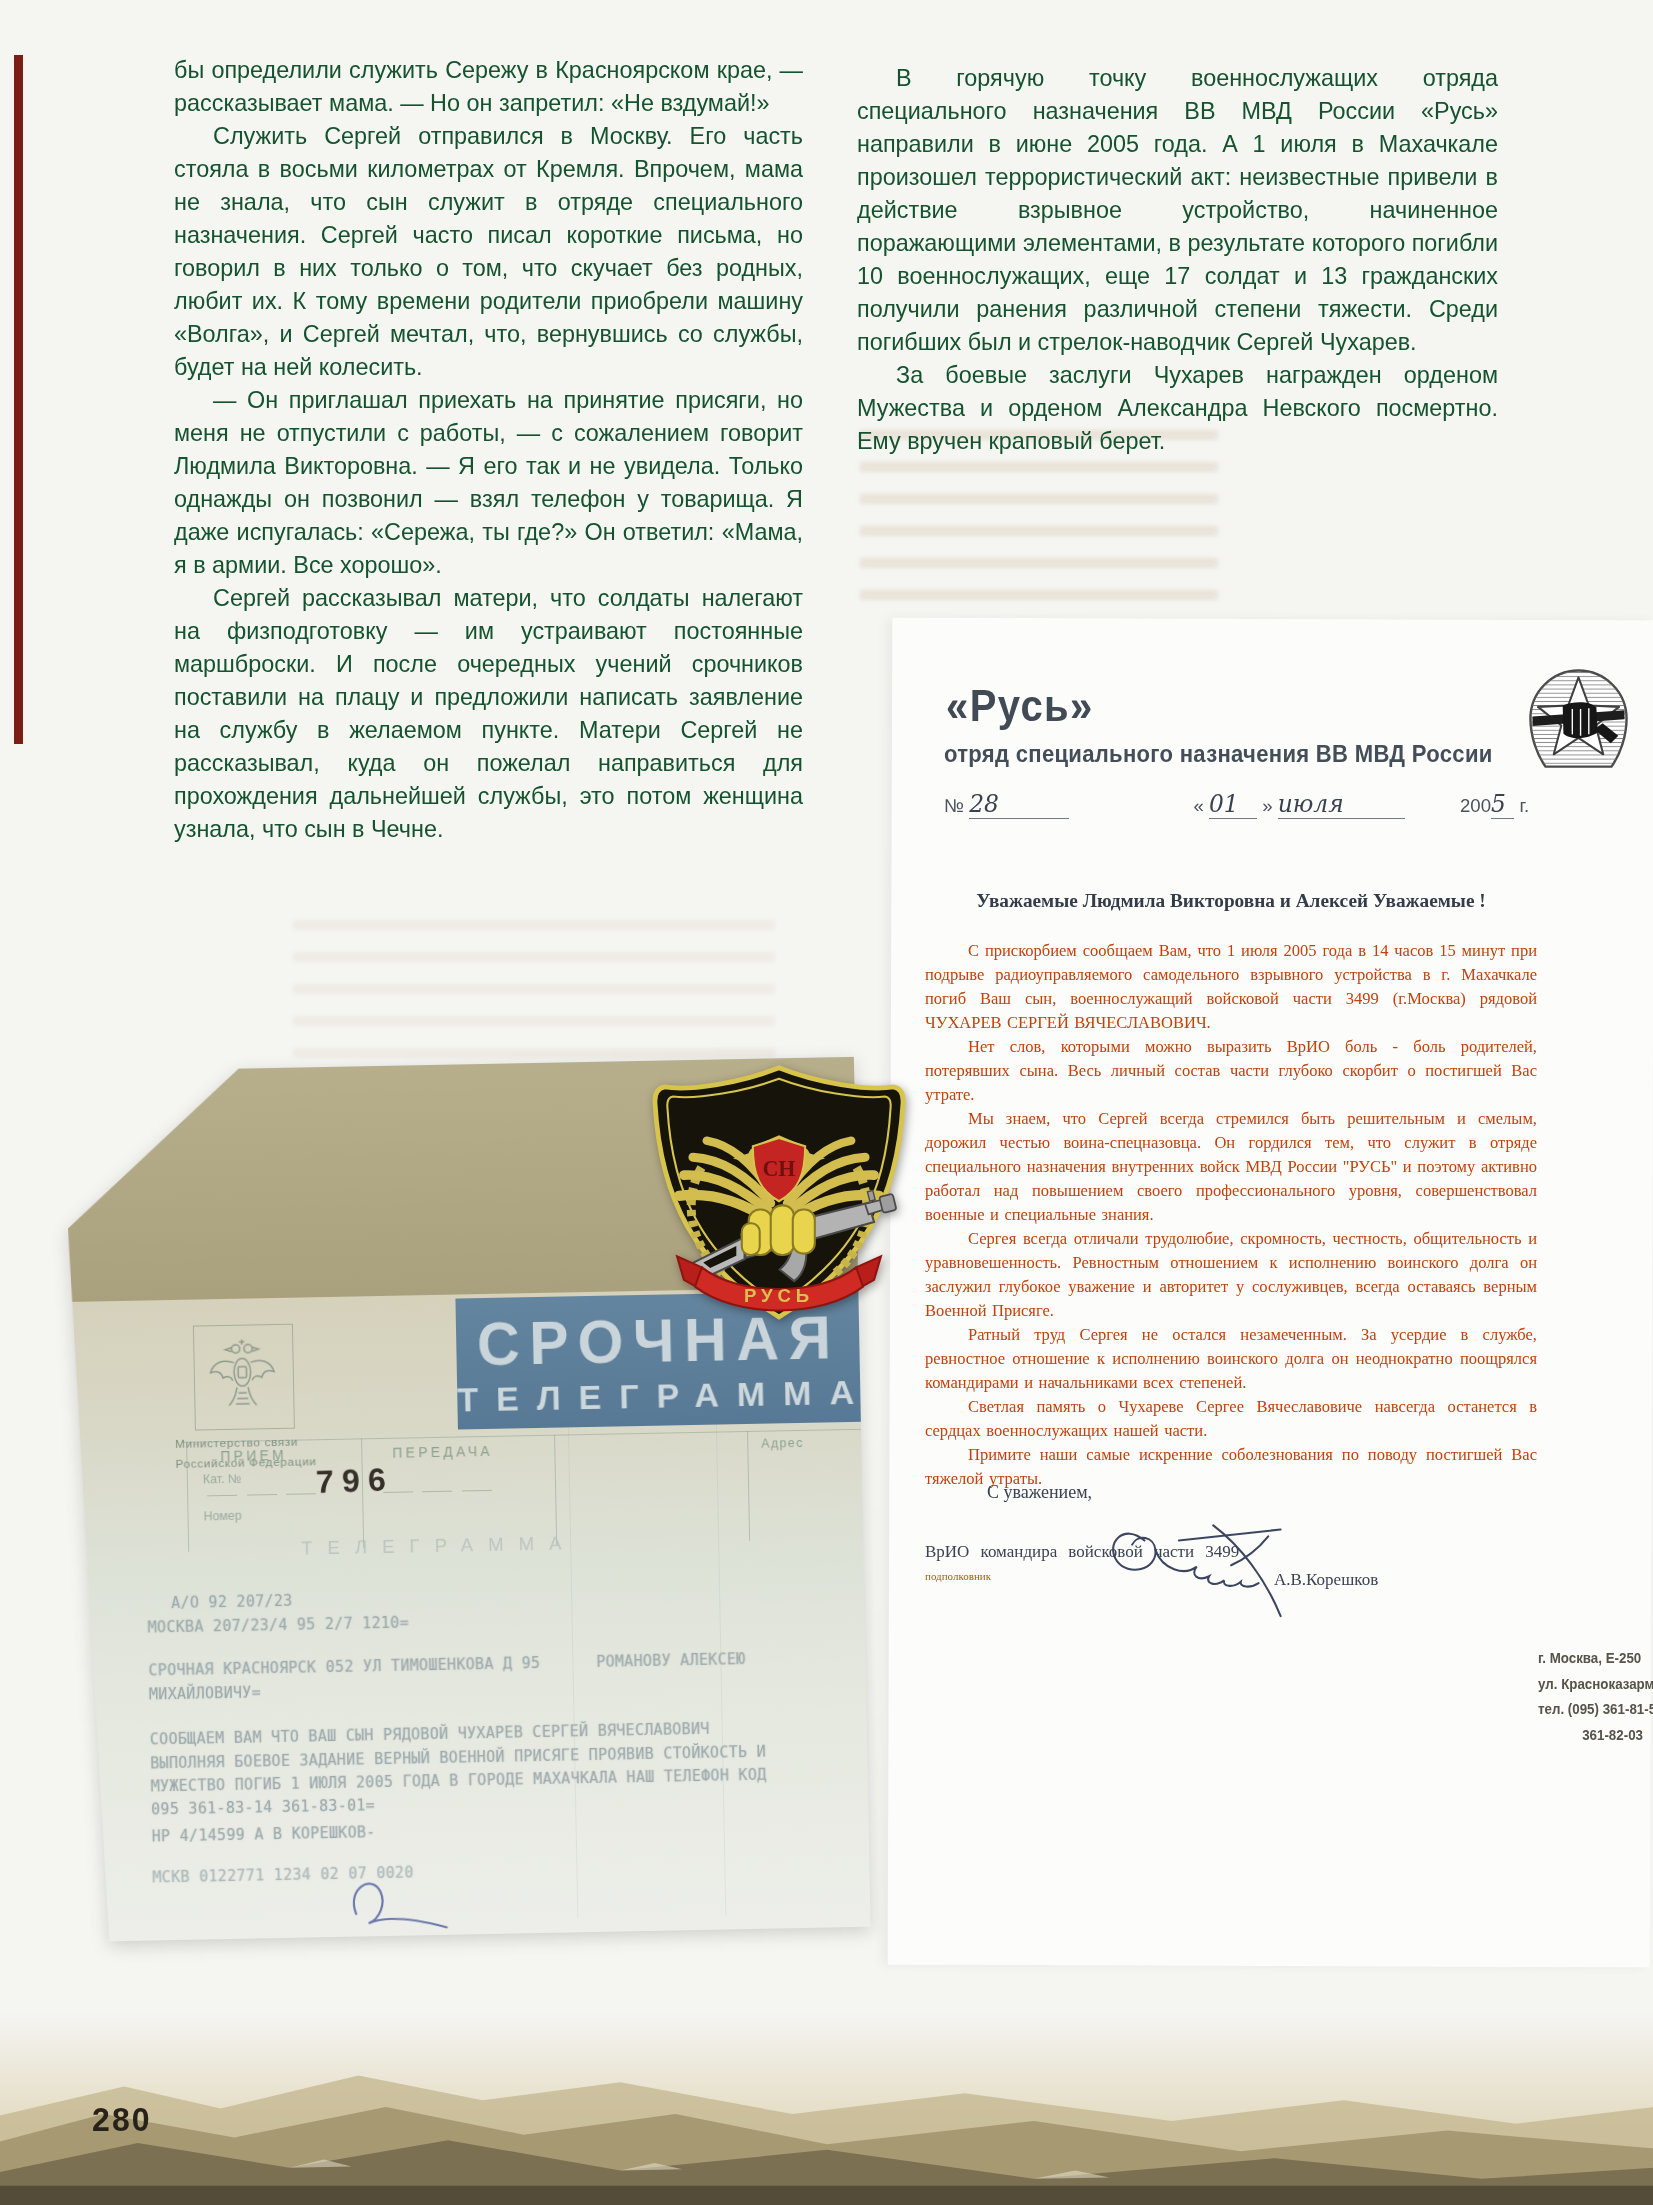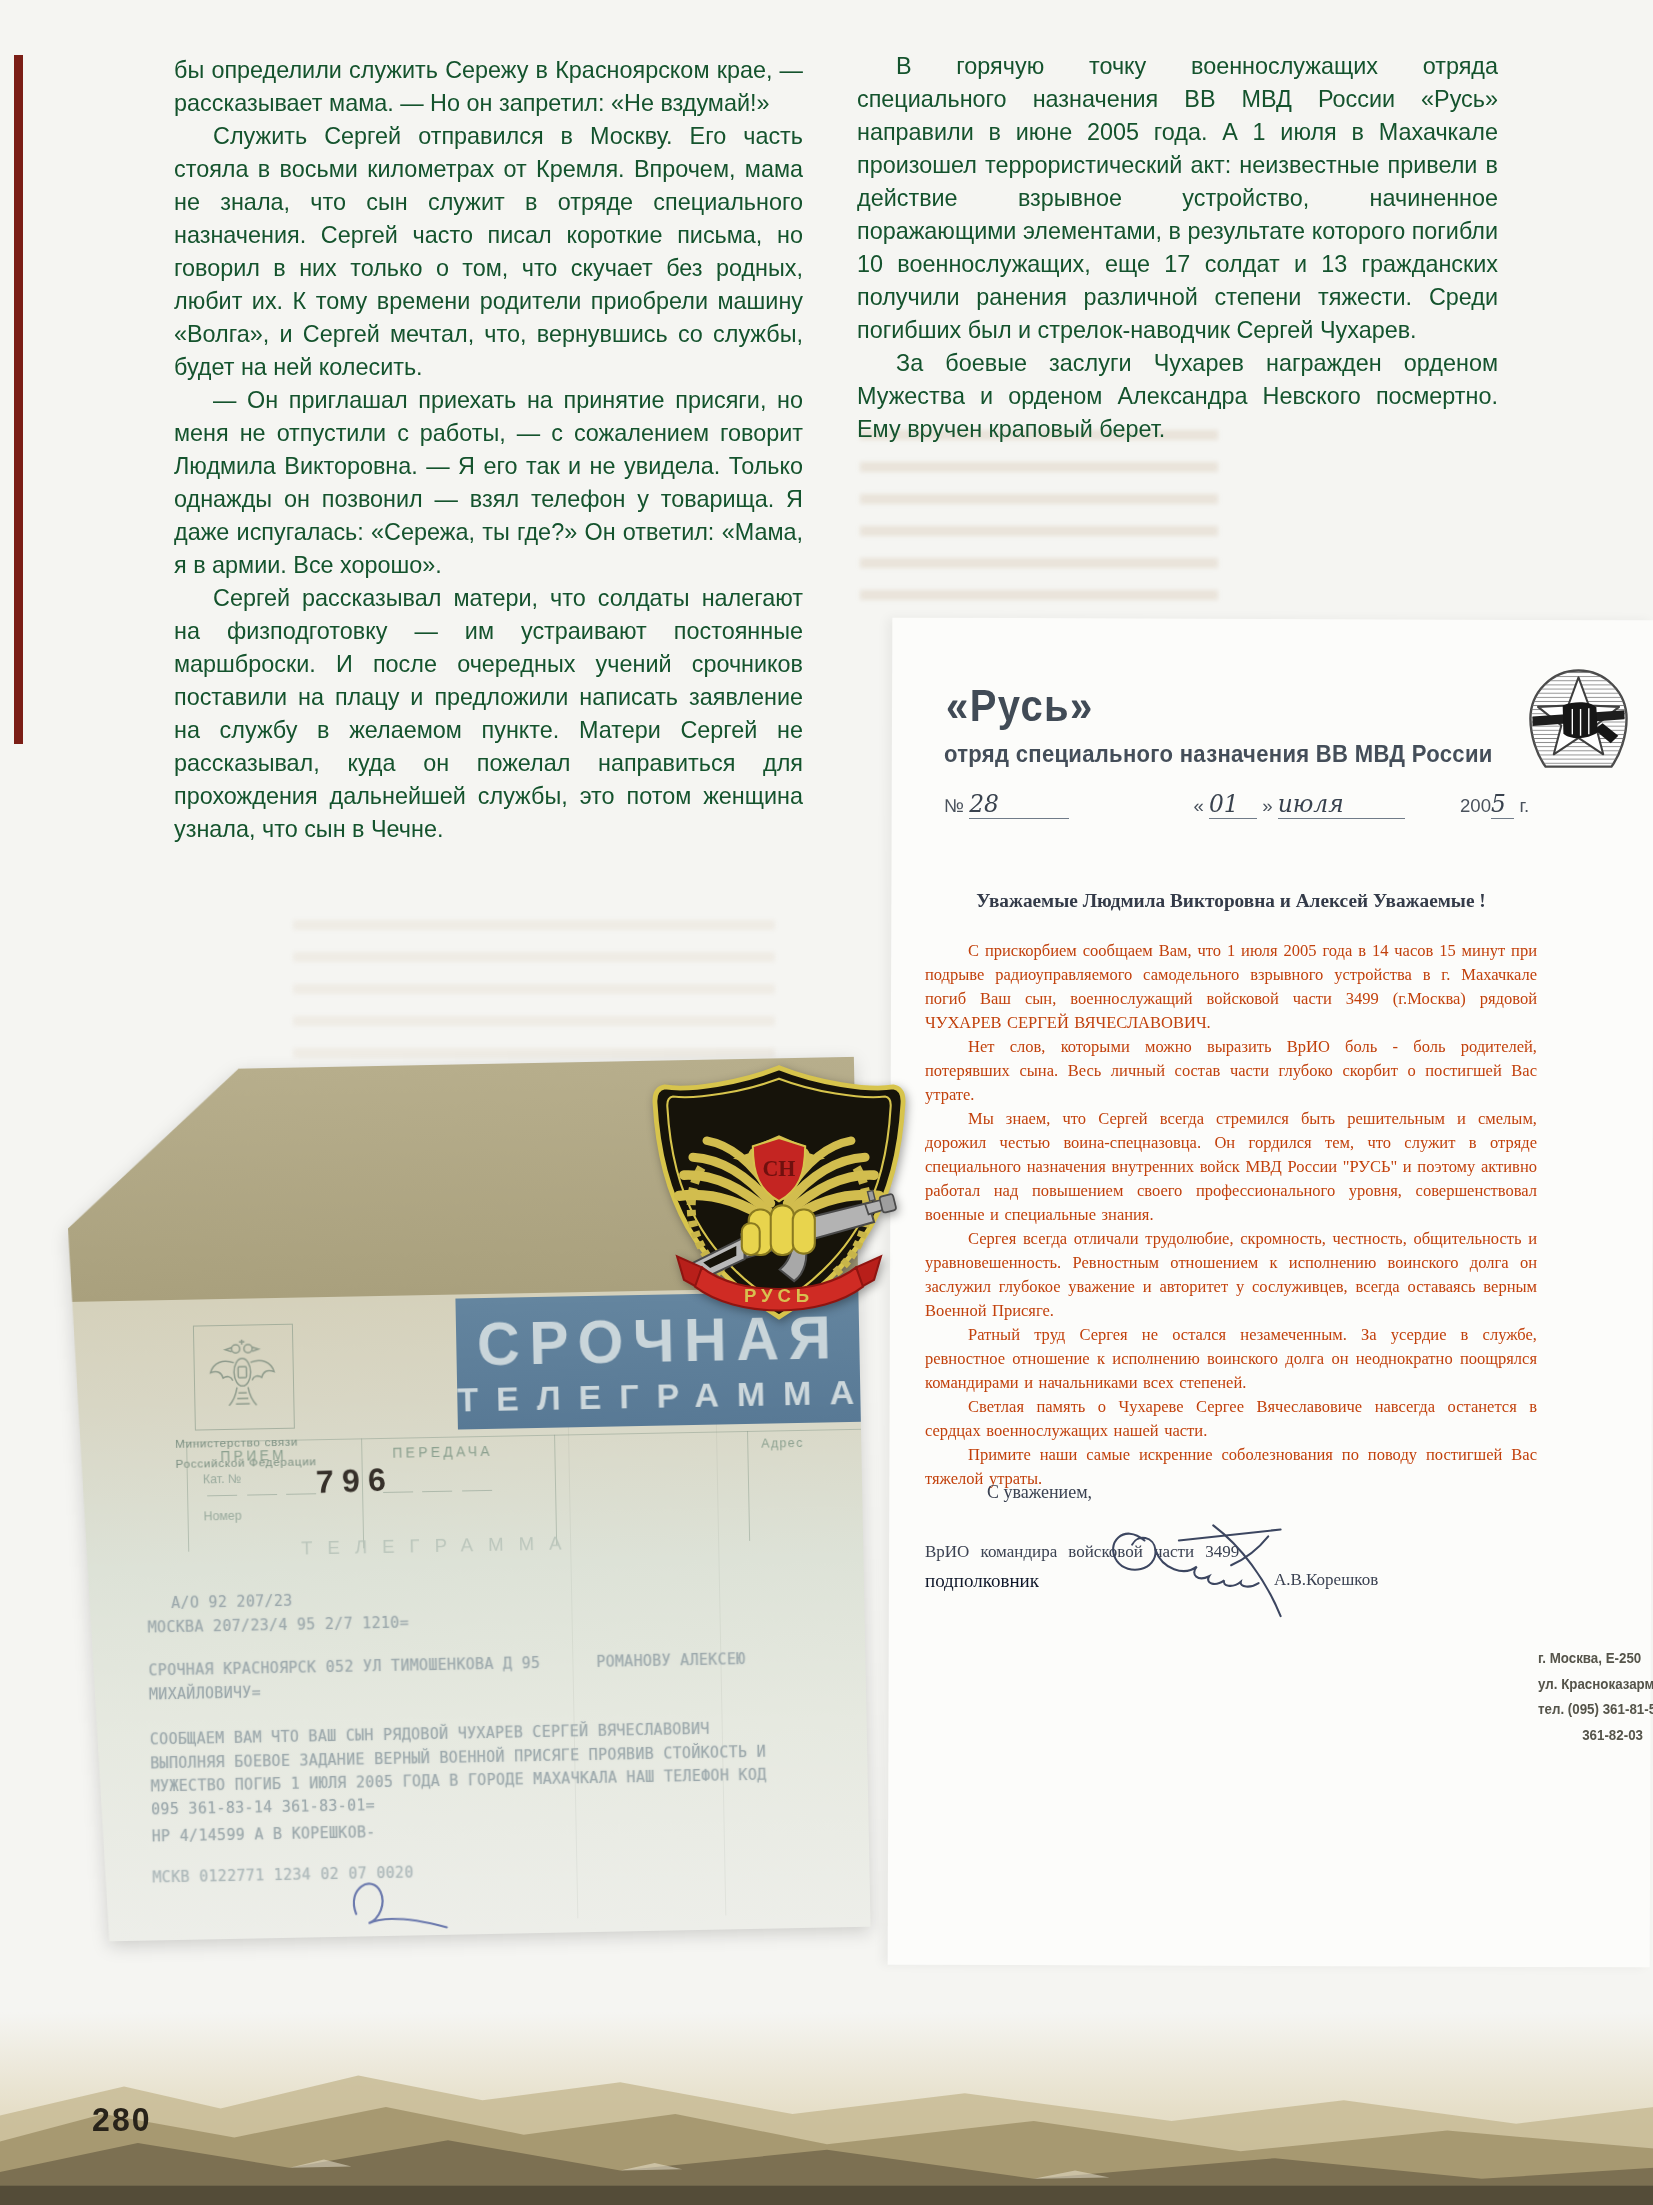--- a/index.html
+++ b/index.html
@@ -40,22 +40,22 @@
   .letter-body{left:925px;top:939px;width:612px;color:#c2410c;z-index:2;
     font-family:"Liberation Serif",serif;font-size:16.5px;line-height:24px;
     text-align:justify;word-spacing:1.4px;}
   .letter-body p{margin:0;text-indent:43px;}
   .salutation{left:925px;top:890px;width:612px;text-align:center;z-index:2;
     font-family:"Liberation Serif",serif;font-size:19.3px;font-weight:bold;color:#343b49;}
   .closing{left:987px;top:1482px;font-family:"Liberation Serif",serif;
     font-size:18px;color:#3b4252;z-index:2;}
   .sigline1{left:925px;top:1542px;font-family:"Liberation Serif",serif;font-size:17px;
     color:#3b4252;word-spacing:6.9px;z-index:2;}
-  .sigline2{left:925px;top:1570px;font-family:"Liberation Serif",serif;font-size:19px;
-    color:#0f172a;z-index:2;}
+  .sigline2{left:925px;top:1570px;font-family:"Liberation Serif",serif;font-size:11px;
+    color:#a16207;z-index:2;}
   .signame{left:1274px;top:1570px;font-family:"Liberation Serif",serif;font-size:17px;
     color:#3b4252;z-index:2;}
   .sig-svg{left:1096px;top:1513px;z-index:3;}
   .address{left:1538px;top:1646px;font-size:14.5px;font-weight:bold;color:#55544a;
     line-height:25.5px;white-space:nowrap;transform:scaleX(.92);transform-origin:left top;z-index:2;}
   .address .ind{padding-left:48px;}
 
   
   .round-emblem{left:1527px;top:666px;z-index:2;}
 
@@ -110,21 +110,21 @@
 <div class="abs ghost" style="left:860px;top:430px;width:358px;height:190px;"></div>
 <div class="abs ghost" style="left:293px;top:920px;width:482px;height:227px;opacity:.55;"></div>
 
 <div class="abs col" style="left:174px;top:54px;width:629px;">
   <p class="noindent">бы определили служить Сережу в Красноярском крае, — рассказывает мама. — Но он запретил: «Не вздумай!»</p>
   <p>Служить Сергей отправился в Москву. Его часть стояла в восьми километрах от Кремля. Впрочем, мама не знала, что сын служит в отряде специального назначения. Сергей часто писал короткие письма, но говорил в них только о том, что скучает без родных, любит их. К тому времени родители приобрели машину «Волга», и Сергей мечтал, что, вернувшись со службы, будет на ней колесить.</p>
   <p>— Он приглашал приехать на принятие присяги, но меня не отпустили с работы, — с сожалением говорит Людмила Викторовна. — Я его так и не увидела. Только однажды он позвонил — взял телефон у товарища. Я даже испугалась: «Сережа, ты где?» Он ответил: «Мама, я в армии. Все хорошо».</p>
   <p>Сергей рассказывал матери, что солдаты налегают на физподготовку — им устраивают постоянные маршброски. И после очередных учений срочников поставили на плацу и предложили написать заявление на службу в желаемом пункте. Матери Сергей не рассказывал, куда он пожелал направиться для прохождения дальнейшей службы, это потом женщина узнала, что сын в Чечне.</p>
 </div>
 
-<div class="abs col" style="left:857px;top:50px;width:641px;">
+<div class="abs col" style="left:857px;top:62px;width:641px;">
   <p>В горячую точку военнослужащих отряда специального назначения ВВ МВД России «Русь» направили в июне 2005 года. А 1 июля в Махачкале произошел террористический акт: неизвестные привели в действие взрывное устройство, начиненное поражающими элементами, в результате которого погибли 10 военнослужащих, еще 17 солдат и 13 гражданских получили ранения различной степени тяжести. Среди погибших был и стрелок-наводчик Сергей Чухарев.</p>
   <p>За боевые заслуги Чухарев награжден орденом Мужества и орденом Александра Невского посмертно. Ему вручен краповый берет.</p>
 </div>
 
 <div class="abs letter-paper"></div>
 
 <div class="abs lh-title">«Русь»</div>
 <div class="abs lh-subtitle">отряд специального назначения ВВ МВД России</div>
 <div class="abs lh-line">
   <span>№</span>

